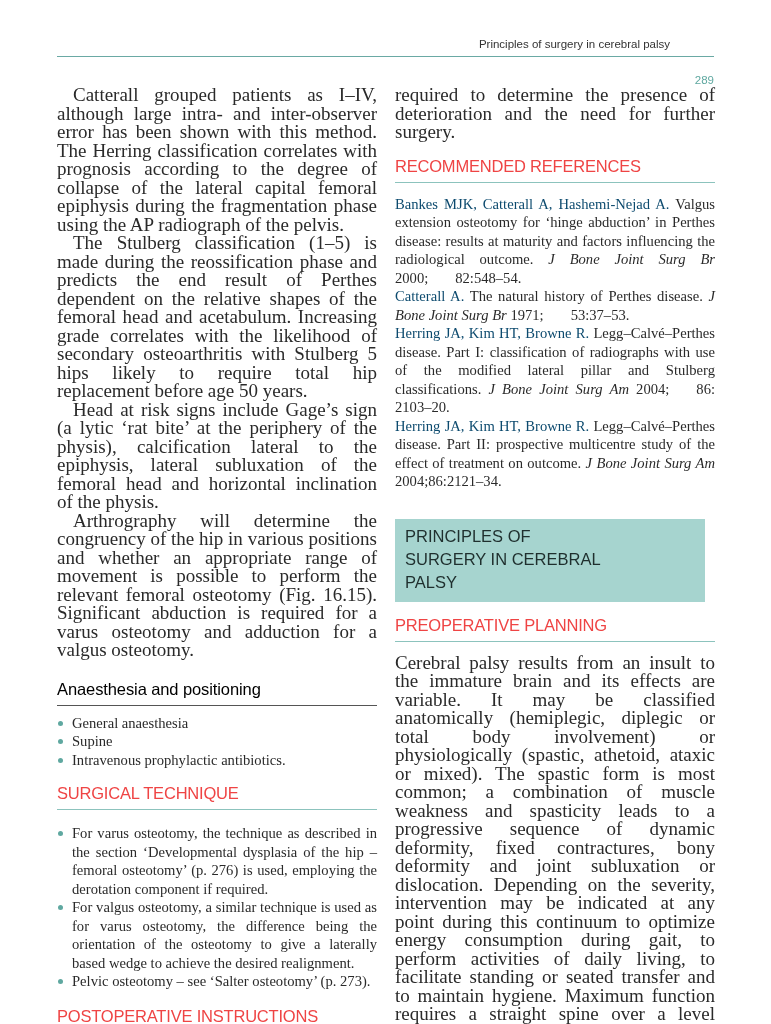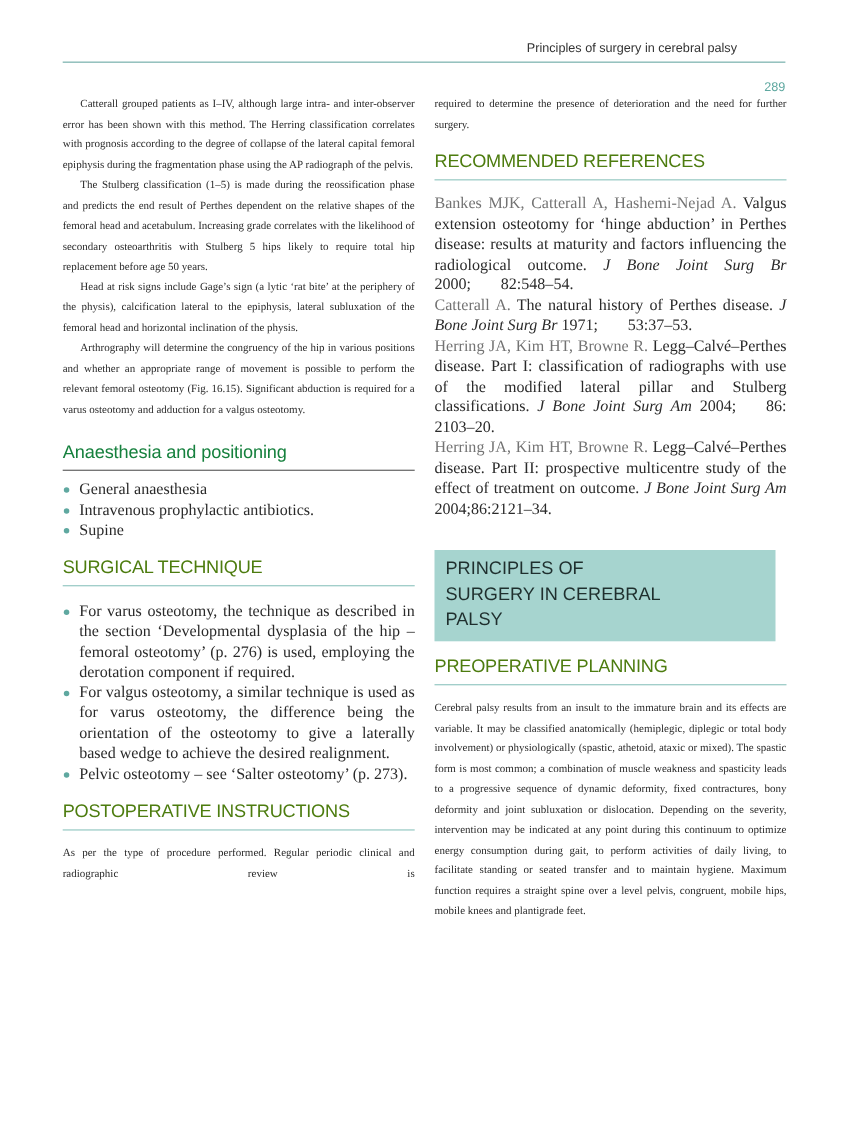--- a/index.html
+++ b/index.html
@@ -7,33 +7,33 @@
          font-family: "Liberation Serif", "DejaVu Serif", serif; color: #2a2a2a; }
   .running-head { position: absolute; left: 57px; top: 38px; width: 657px; height: 18px;
          border-bottom: 1.5px solid #6aa9a4; }
   .running-head .rh-title { position: absolute; right: 44px; top: 0px;
          font-family: "Liberation Sans", "DejaVu Sans", sans-serif; font-size: 11.5px; color: #333; }
   .running-head .rh-page { position: absolute; right: 0px; top: 0px;
          font-family: "Liberation Sans", "DejaVu Sans", sans-serif; font-size: 11.5px; color: #5fa8a0; margin-top: 36px; }
   .col { position: absolute; top: 86px; width: 320px; }
   .col-left { left: 57px; }
   .col-right { left: 395px; }
-  p { margin: 0; font-size: 10px; line-height: 18.5px; text-align: justify; }
+  p { margin: 0; font-size: 19px; line-height: 18.5px; text-align: justify; }
   p.indent { text-indent: 16px; }
   .h-section { font-family: "Liberation Sans", "DejaVu Sans", sans-serif; font-size: 16.5px;
-         color: #4d7c0f; padding-bottom: 6px; border-bottom: 1.5px solid #8cc3bd; letter-spacing: -0.2px; }
+         color: #ef4444; padding-bottom: 6px; border-bottom: 1.5px solid #8cc3bd; letter-spacing: -0.2px; }
   .h-teal { font-family: "Liberation Sans", "DejaVu Sans", sans-serif; font-size: 16.5px;
-         color: #15803d; padding-bottom: 6px; border-bottom: 1.5px solid #555; letter-spacing: -0.1px; }
+         color: #000000; padding-bottom: 6px; border-bottom: 1.5px solid #555; letter-spacing: -0.1px; }
   .h-box { background: #a6d4cf; padding: 6px 10px 8px 10px; font-family: "Liberation Sans", "DejaVu Sans", sans-serif;
          font-size: 16.5px; line-height: 23px; color: #1f2f2e; }
   ul.bullets { list-style: none; margin: 0; padding: 0; font-family: Liberation Serif, serif; }
   ul.bullets li { position: relative; padding-left: 15px; font-size: 14.6px; line-height: 18.5px; text-align: justify; }
   ul.bullets li .dot { position: absolute; left: 1px; top: 7px; width: 5px; height: 5px; border-radius: 50%; background: #5fa8a0; }
   .ref { font-size: 14.6px; line-height: 18.5px; text-align: justify; }
-  .ref .authors { color: #737373; }
+  .ref .authors { color: #0c4a6e; }
   .ref i { font-style: italic; }
   .ref b { font-weight: normal; margin-left: 27px; }
 </style>
 </head>
 <body>
 
 <div class="running-head">
   <span class="rh-title">Principles of surgery in cerebral palsy</span>
   <span class="rh-page">289</span>
 </div>
@@ -42,22 +42,22 @@
   <p class="indent">Catterall grouped patients as I–IV, although large intra- and inter-observer error has been shown with this method. The Herring classification correlates with prognosis according to the degree of collapse of the lateral capital femoral epiphysis during the fragmentation phase using the AP radiograph of the pelvis.</p>
   <p class="indent">The Stulberg classification (1–5) is made during the reossification phase and predicts the end result of Perthes dependent on the relative shapes of the femoral head and acetabulum. Increasing grade correlates with the likelihood of secondary osteoarthritis with Stulberg 5 hips likely to require total hip replacement before age 50 years.</p>
   <p class="indent">Head at risk signs include Gage’s sign (a lytic ‘rat bite’ at the periphery of the physis), calcification lateral to the epiphysis, lateral subluxation of the femoral head and horizontal inclination of the physis.</p>
   <p class="indent">Arthrography will determine the congruency of the hip in various positions and whether an appropriate range of movement is possible to perform the relevant femoral osteotomy (Fig. 16.15). Significant abduction is required for a varus osteotomy and adduction for a valgus osteotomy.</p>
 
   <div style="height:20px"></div>
   <div class="h-teal">Anaesthesia and positioning</div>
   <div style="height:8px"></div>
   <ul class="bullets">
     <li><span class="dot"></span><span>General anaesthesia</span></li>
+    <li><span class="dot"></span><span>Supine</span></li>
     <li><span class="dot"></span><span>Intravenous prophylactic antibiotics.</span></li>
-    <li><span class="dot"></span><span>Supine</span></li>
   </ul>
 
   <div style="height:15px"></div>
   <div class="h-section">SURGICAL TECHNIQUE</div>
   <div style="height:14px"></div>
   <ul class="bullets">
     <li><span class="dot"></span><span>For varus osteotomy, the technique as described in the section ‘Developmental dysplasia of the hip – femoral osteotomy’ (p. 276) is used, employing the derotation component if required.</span></li>
     <li><span class="dot"></span><span>For valgus osteotomy, a similar technique is used as for varus osteotomy, the difference being the orientation of the osteotomy to give a laterally based wedge to achieve the desired realignment.</span></li>
     <li><span class="dot"></span><span>Pelvic osteotomy – see ‘Salter osteotomy’ (p. 273).</span></li>
   </ul>

